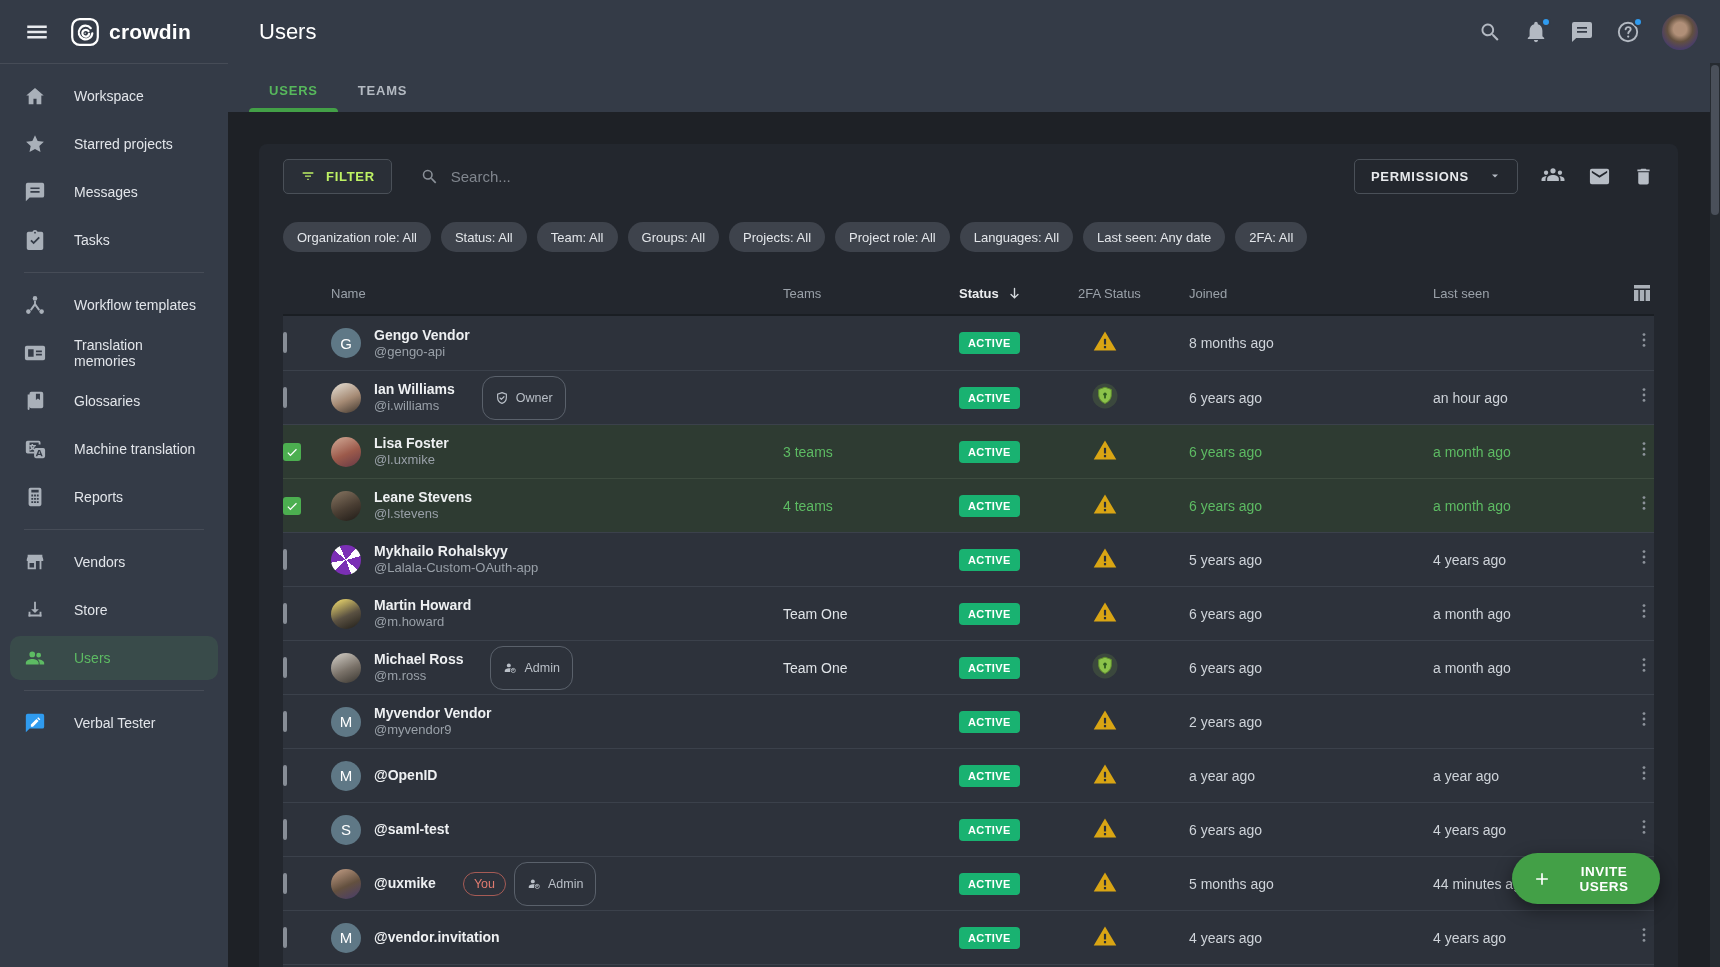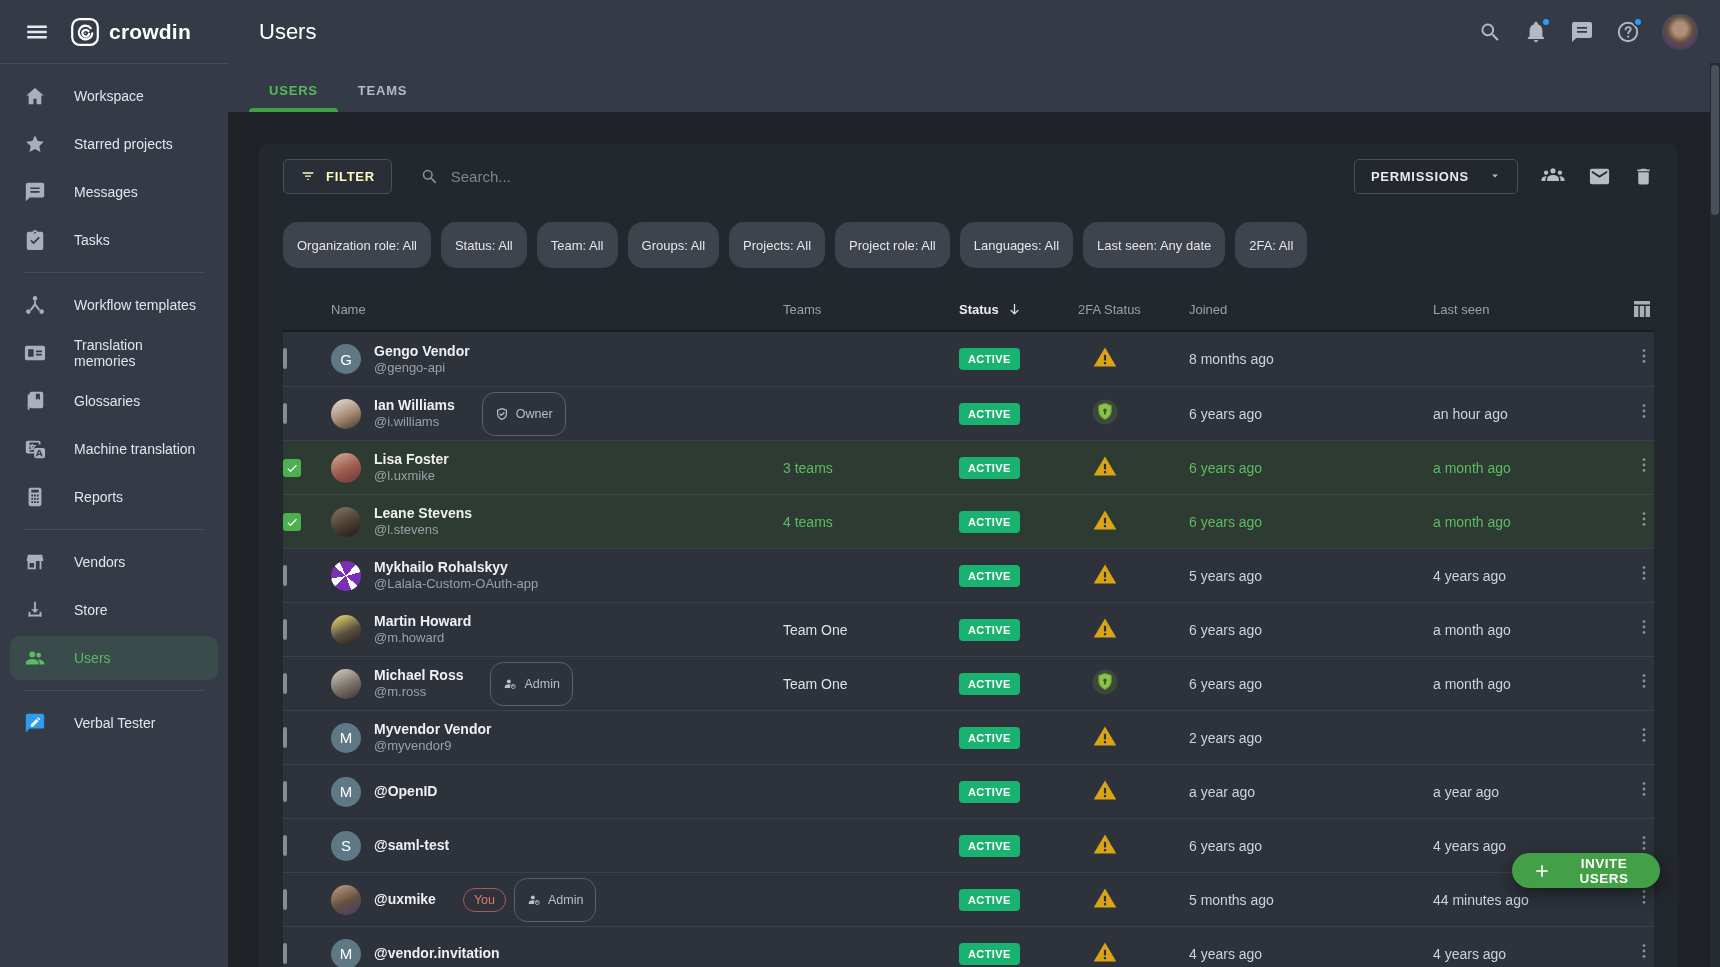--- a/index.html
+++ b/index.html
@@ -45,38 +45,38 @@
   .tab.active { color:#57b85c; }
   .tab.active:after { content:""; position:absolute; left:0; right:0; bottom:0; height:4px;
     border-radius:4px 4px 0 0; background:#43a047; }
   .content { position:absolute; left:0; right:0; top:49px; bottom:0; background:#1e2126; overflow:hidden; }
 
   
   .card { margin:32px 42px 0 31px; background:#23272e; border-radius:8px; padding:14px 24px 0 24px;
     min-height:900px; }
   .toolbar { height:36px; display:flex; align-items:center; }
   .filter-btn { height:35px; display:flex; align-items:center; gap:10px; padding:0 16px;
-    background:#2a2f37; border:1px solid #4a5058; border-radius:5px; color:#fef9c3; font-size:13px;
+    background:#2a2f37; border:1px solid #4a5058; border-radius:5px; color:#bef264; font-size:13px;
     font-weight:700; letter-spacing:.7px; cursor:pointer; }
   .filter-btn svg { width:16px; height:16px; }
   .searchwrap { display:flex; align-items:center; gap:12px; margin-left:28px; color:#8a9098; flex:1; }
   .searchwrap svg { width:19px; height:19px; }
   .searchwrap input { background:transparent; border:none; outline:none; color:#e5e8ec;
     font-size:15px; width:340px; font-family:inherit; }
   .searchwrap input::placeholder { color:#80868e; }
   .perm-btn { height:35px; display:flex; align-items:center; gap:20px; padding:0 16px;
     border:1px solid #4a5058; border-radius:5px; background:transparent; color:#e8eaed;
     font-size:13px; font-weight:700; letter-spacing:.7px; cursor:pointer; }
   .perm-btn svg { width:12px; height:12px; color:#b3b9c2; }
   .tool-ic { width:26px; height:26px; color:#b7bdc5; cursor:pointer; margin-left:22px; }
   .tool-ic svg { width:100%; height:100%; }
 
   
   .chips { margin-top:28px; display:flex; gap:10px; }
-  .chip { height:46px; display:flex; align-items:center; padding:0 14px; background:#3e434c;
+  .chip { height:30px; display:flex; align-items:center; padding:0 14px; background:#3e434c;
     border-radius:15px; color:#e3e6ea; font-size:13px; cursor:pointer; white-space:nowrap; }
 
   
   .tablewrap { margin-top:20px; }
   .grid-row { display:grid; grid-template-columns:48px minmax(0,1fr) 176px 119px 111px 244px 193px 28px;
     align-items:center; }
   .thead { height:44px; border-bottom:2px solid #1a1e23; }
   .th { color:#9aa1a9; font-size:13px; }
   .th.sorted { color:#eceef0; font-weight:700; display:flex; align-items:center; gap:8px; }
   .th.sorted svg { width:15px; height:15px; color:#d6dade; }
@@ -107,21 +107,21 @@
   .teams-txt { color:#dfe3e7; font-size:14px; }
   .teams-txt.link { color:#5dbb63; }
   .status-badge { display:inline-block; background:#19b271; color:#fff; font-size:11px; font-weight:700;
     letter-spacing:.4px; padding:5px 9px; border-radius:4px; }
   .tfa-ic { width:26px; height:26px; margin-left:14px; }
   .timetxt { color:#ced3d9; font-size:14px; white-space:nowrap; }
   .trow.selected .timetxt, .trow.selected .teams-txt { color:#5dbb63; }
   .kebab { width:20px; height:26px; color:#8d939b; cursor:pointer; justify-self:end; }
 
   
-  .invite-btn { position:absolute; left:1512px; top:853px; width:148px; height:35px; border:none;
+  .invite-btn { position:absolute; left:1512px; top:853px; width:148px; height:51px; border:none;
     border-radius:26px; background:#43a047; color:#fff; display:flex; align-items:center; gap:16px;
     padding:0 20px; font-size:13.5px; font-weight:700; letter-spacing:.5px; cursor:pointer;
     box-shadow:0 6px 18px rgba(0,0,0,.45); z-index:50; font-family:inherit; }
   .invite-btn svg { width:20px; height:20px; flex:none; }
 
   
   .scrollbar { position:absolute; right:0; top:63px; bottom:0; width:10px; background:#262b31; z-index:45; }
   .scroll-thumb { position:absolute; left:1px; right:1px; top:2px; height:150px; background:#4a505a; border-radius:4px; }
 </style>
 </head>

